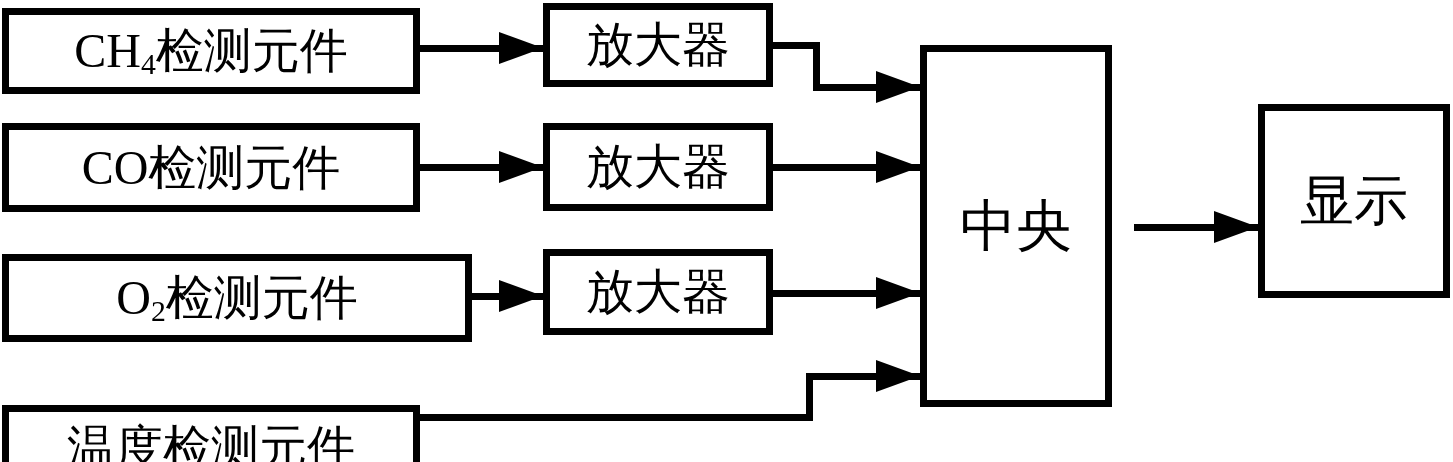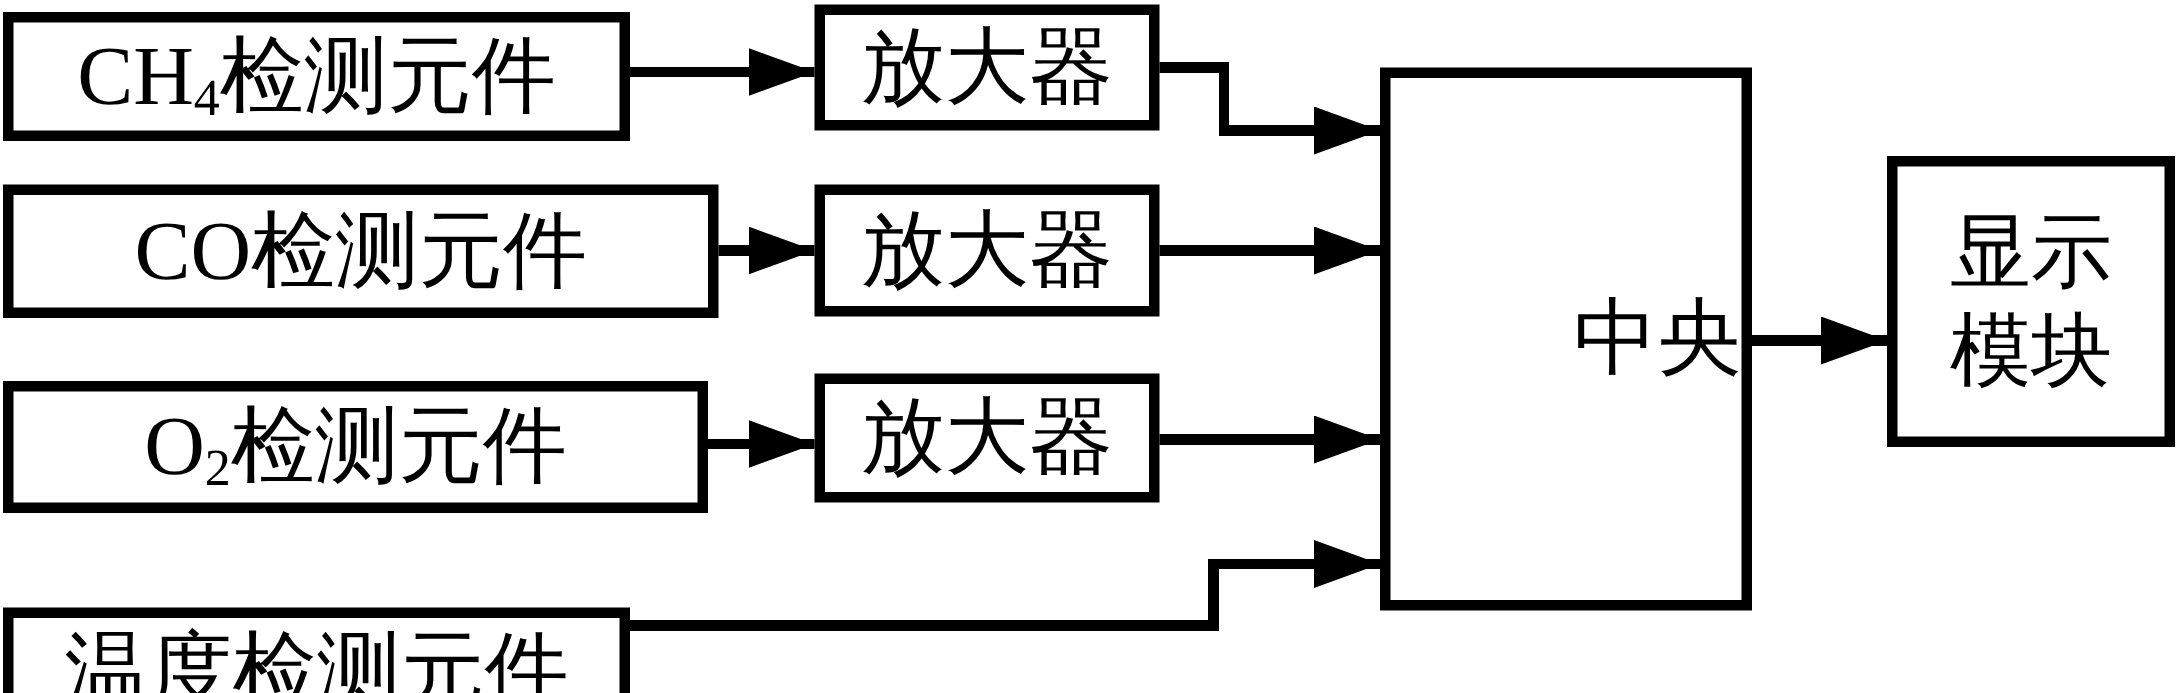--- a/index.html
+++ b/index.html
@@ -23,35 +23,35 @@
   .box {
     position: absolute;
     border: 7px solid var(--line-color, #000000);
     background: var(--bg-color, #ffffff);
     display: flex;
     align-items: center;
     justify-content: center;
     text-align: center;
     color: var(--line-color, #000000);
   }
-  .sensor, .amp { font-size: 56px; }
+  .sensor, .amp { font-size: 48px; }
   .lbl { white-space: nowrap; }
   sub.chem {
     font-size: 0.62em;
     vertical-align: -0.22em;
     line-height: 0;
   }
   #box-s1 { left: 2px;    top: 8px;   width: 418px; height: 86px;  }
-  #box-s2 { left: 2px;    top: 123px; width: 477px; height: 89px;  }
+  #box-s2 { left: 2px;    top: 123px; width: 418px; height: 89px;  }
   #box-s3 { left: 2px;    top: 254px; width: 470px; height: 88px;  }
   #box-s4 { left: 2px;    top: 373px; width: 418px; height: 85px; margin-top: 32px;  }
   #box-a1 { left: 543px;  top: 3px;   width: 230px; height: 84px;  }
   #box-a2 { left: 543px;  top: 123px; width: 230px; height: 88px;  }
   #box-a3 { left: 543px;  top: 249px; width: 230px; height: 86px;  }
-  #box-cpu  { left: 920px;  top: 45px;  width: 248px; height: 362px; font-size: 56px; line-height: 66px; justify-content: flex-end; }
+  #box-cpu  { left: 920px;  top: 45px;  width: 192px; height: 362px; font-size: 56px; line-height: 66px; }
   #box-disp { left: 1258px; top: 104px; width: 192px; height: 194px; font-size: 54px; line-height: 66px; }
 </style>
 </head>
 <body>
 
 <div id="canvas">
 
   <svg id="wires" width="1453" height="462" viewBox="0 0 1453 462" shape-rendering="crispEdges">
     <defs>
       <marker id="ah" markerWidth="46" markerHeight="34" refX="44" refY="16" orient="auto" markerUnits="userSpaceOnUse">
@@ -100,17 +100,16 @@
 
   <div class="box" id="box-cpu">
     <div>
       <div>中央</div>
     </div>
   </div>
 
   <div class="box" id="box-disp">
     <div>
       <div>显示</div>
-      <div>模块</div>
     </div>
   </div>
 
 </div>
 
 </body></html>

